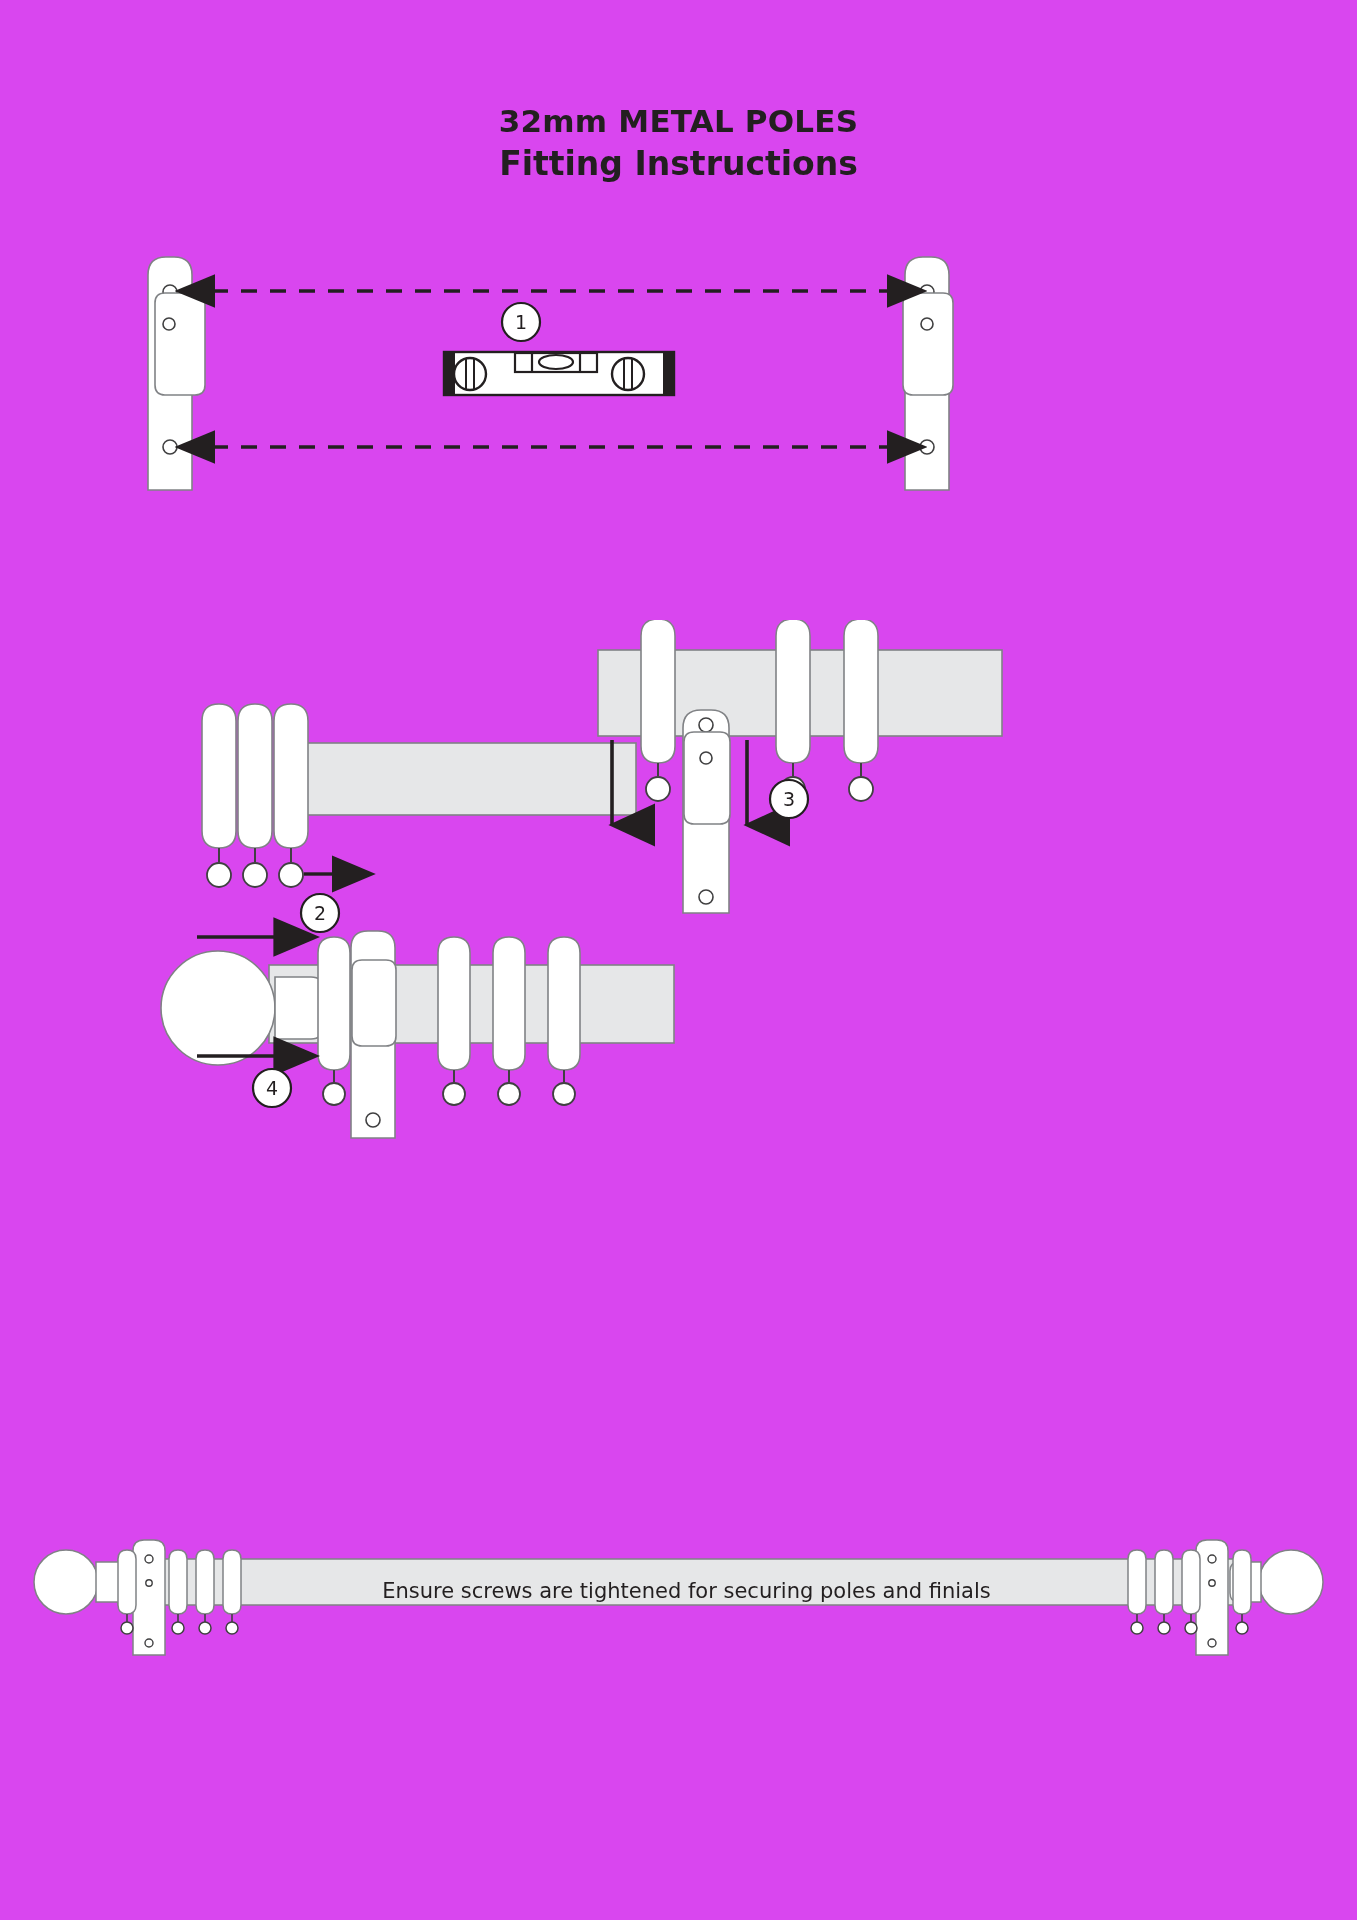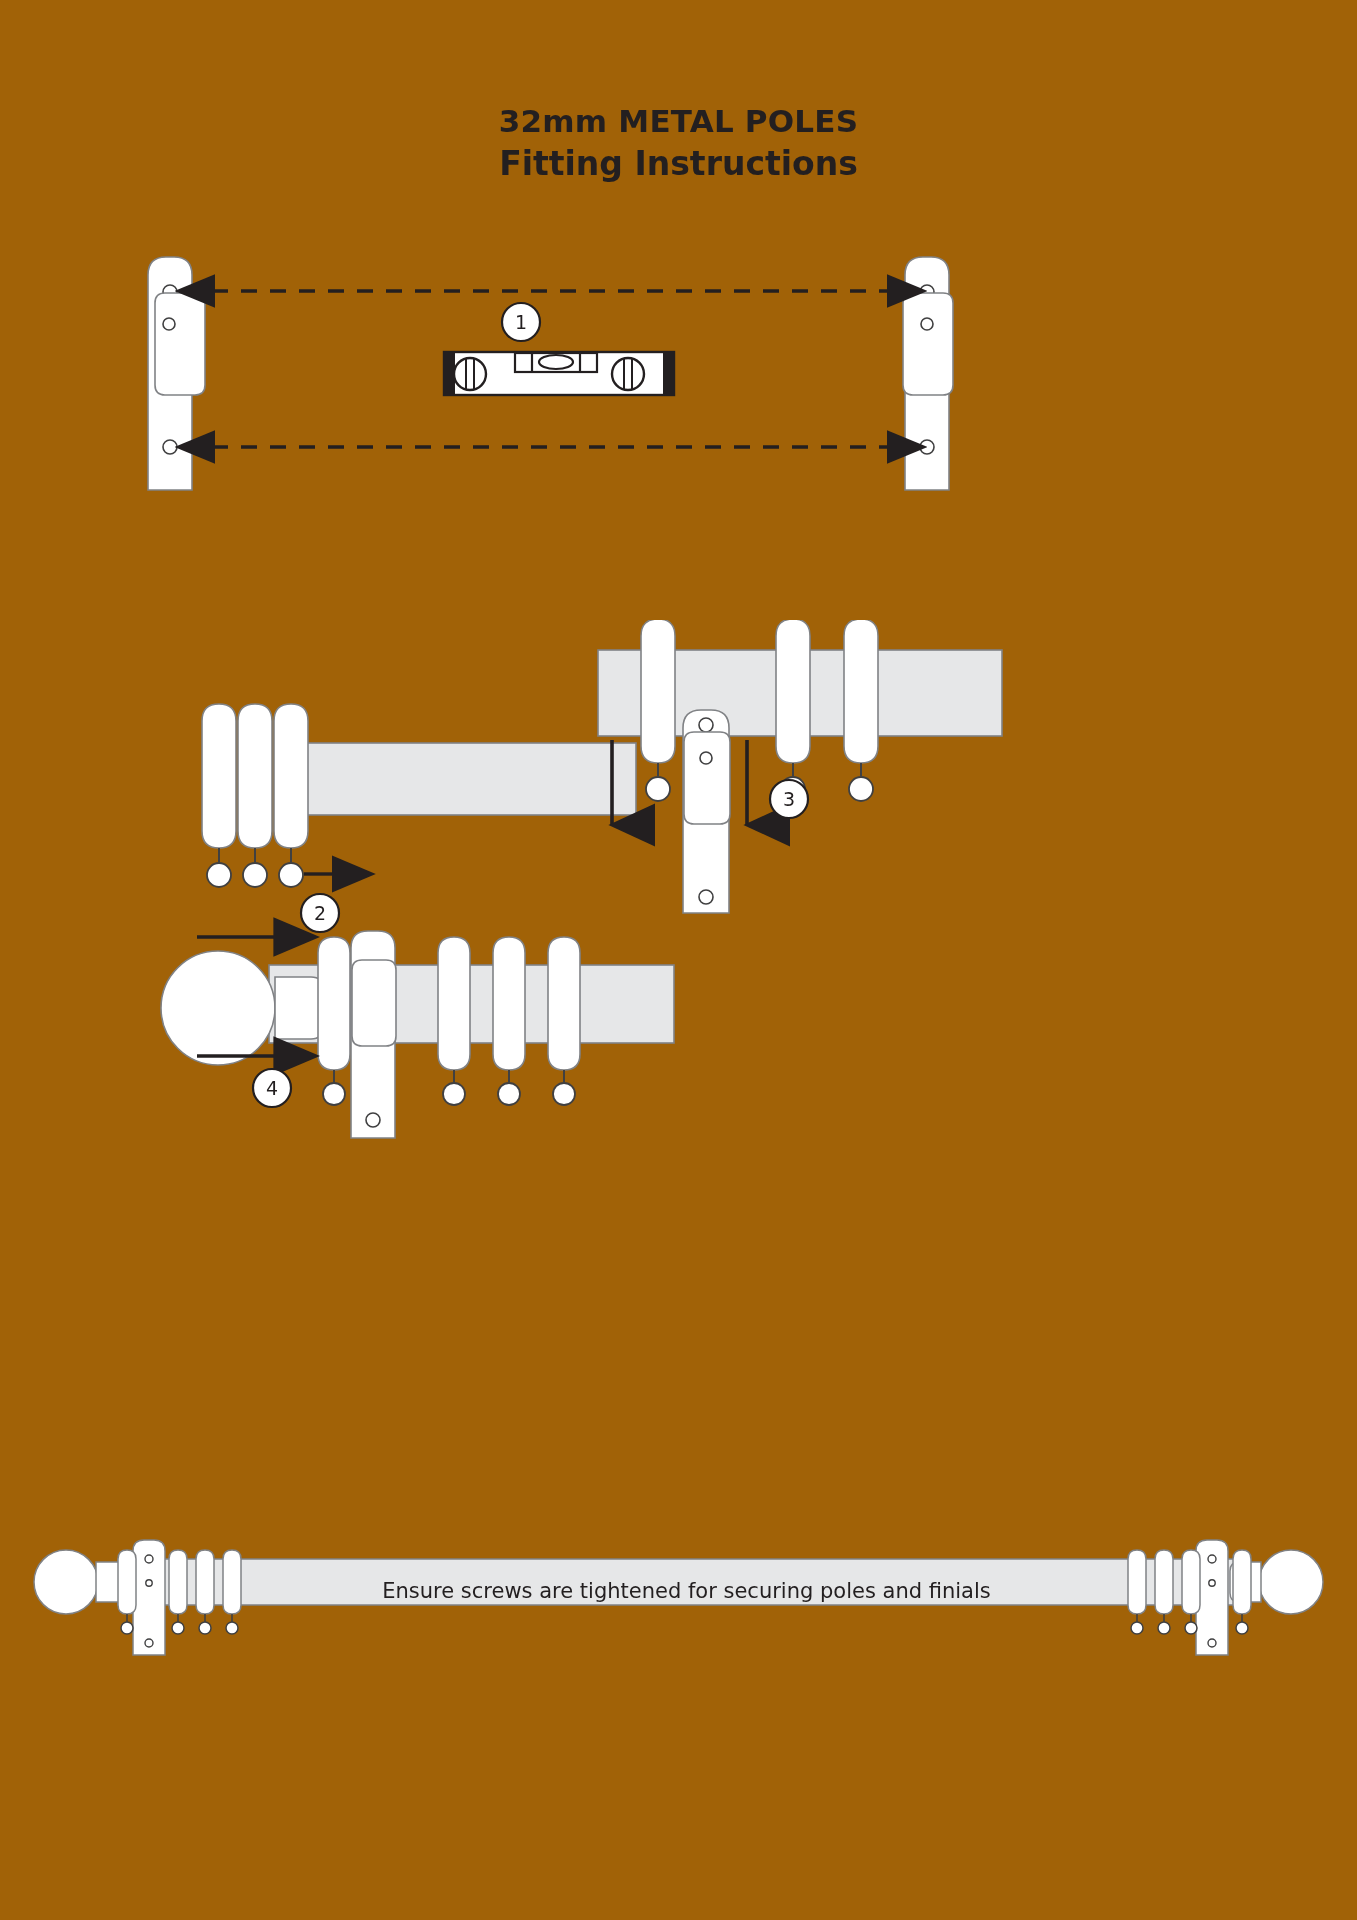--- a/index.html
+++ b/index.html
@@ -11,21 +11,21 @@
     width: 1357px;
     height: 1920px;
     position: relative;
     font-family: "DejaVu Sans", "Liberation Sans", sans-serif;
     color: #231f20;
     overflow: hidden;
   }
   .page {
     position: absolute;
     inset: 0;
-    background: #a16207;
+    background: #d946ef;
   }
   .title-block {
     position: absolute;
     top: 104px;
     left: 0;
     width: 100%;
     text-align: center;
   }
   .doc-title {
     font-size: 31px;

